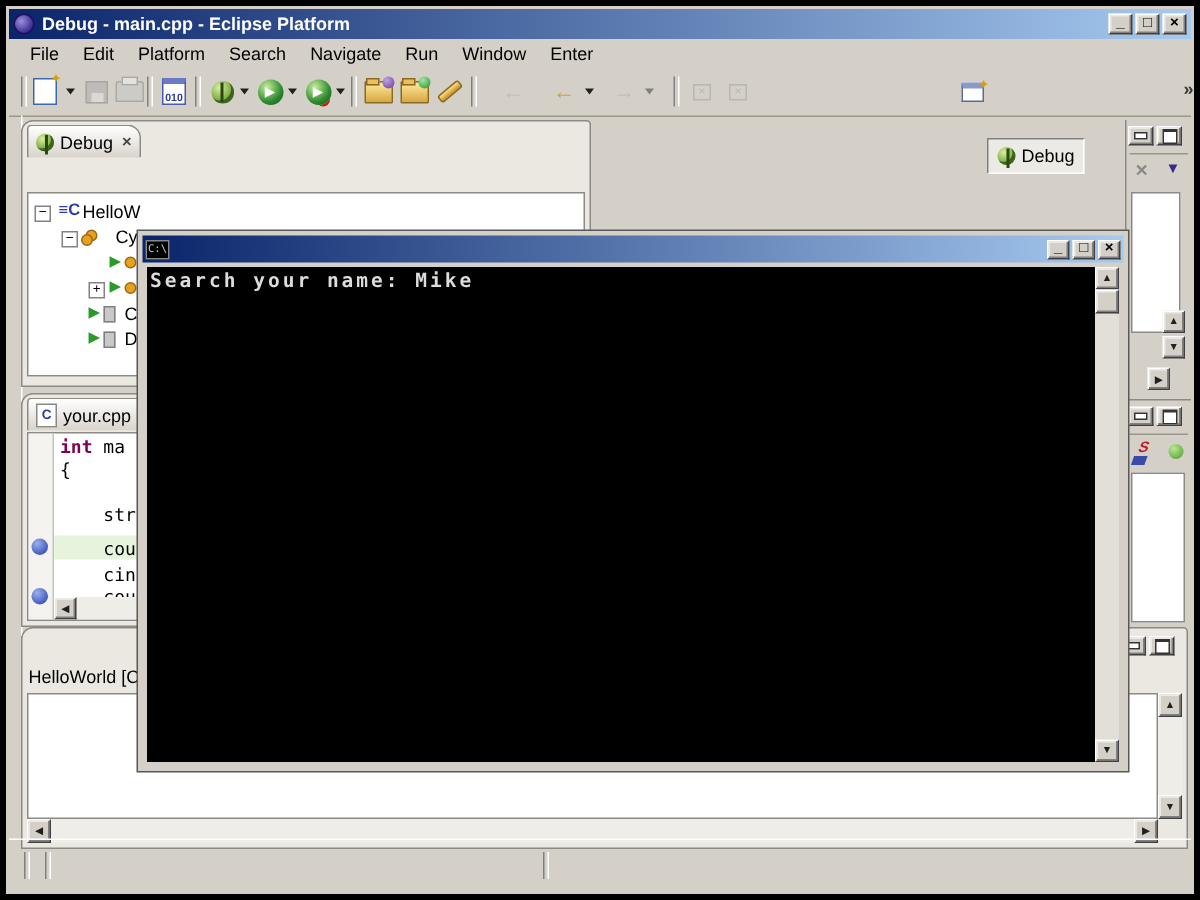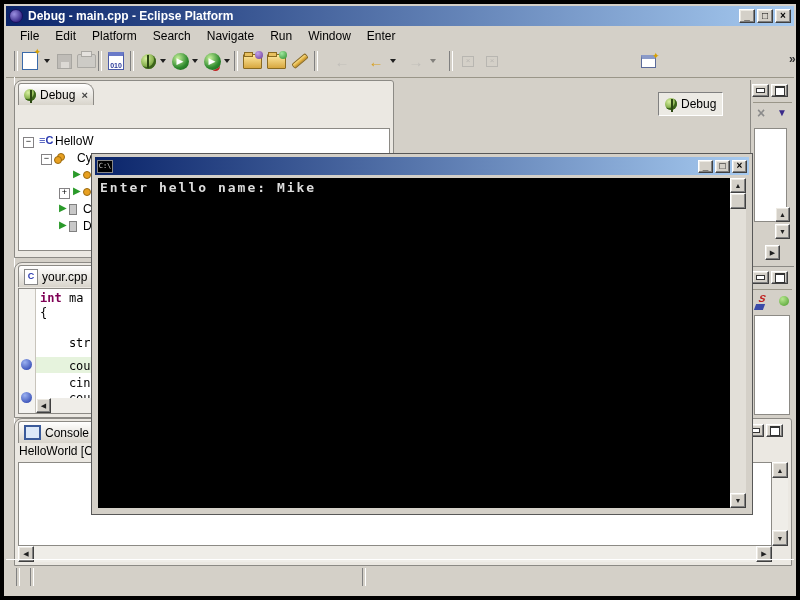--- a/index.html
+++ b/index.html
@@ -276,25 +276,20 @@
         <div class="codeline" style="left:21px;top:87px">    cin</div>
         <div class="codeline" style="left:21px;top:102px">    cou</div>
 
         <div class="abs track" style="left:17px;right:0;bottom:0;height:15px">
           <span class="sbtn abs" style="left:0;top:0;width:15px;height:15px">◀</span>
         </div>
       </div>
     </div>
 
     <div class="panel" style="left:8px;top:341px;right:2px;height:148px;border-radius:8px 3px 0 0">
-      <div class="vtab" style="left:3px">
-        <span style="width:13px;height:11px;background:#dce8f8;border:2px solid #3a5a9a;box-sizing:content-box"></span>
-        <span>Console</span>
-        <span class="tabx">×</span>
-      </div>
       <div class="minmax" style="right:8px;top:5px">
         <span class="b3d mm">
             <span class="bar"></span>
           </span>
         <span class="b3d mm">
             <span class="box"></span>
           </span>
       </div>
       <div class="abs" style="left:4px;top:25px;right:4px;height:16px;font-size:12px;white-space:nowrap;overflow:hidden">HelloWorld [C/C++ Local] C:\MySrcProject\hello.exe (7/30/04 4:03 PM)</div>
       <div class="content" style="left:3px;top:43px;right:19px;bottom:19px"></div>
@@ -348,21 +343,21 @@
     <div id="cmd">
       <div class="ctitle">
         <span class="cmdicon">C:\</span>
         <span class="winbtns" style="margin-left:auto">
           <span class="b3d wbtn" style="width:15px;height:13px">_</span>
           <span class="b3d wbtn" style="width:15px;height:13px">□</span>
           <span class="b3d wbtn" style="width:15px;height:13px">×</span>
         </span>
       </div>
       <div class="cbody">
-        <div class="cout">Enter hello name: Mike</div>
+        <div class="cout">Search your name: Mike</div>
       </div>
       <div class="cscroll">
         <span class="sbtn abs" style="left:0;top:0;width:16px;height:15px">▲</span>
         <span class="sbtn abs" style="left:0;top:15px;width:16px;height:16px"></span>
         <span class="sbtn abs" style="left:0;bottom:0;width:16px;height:15px">▼</span>
       </div>
     </div>
   </div>
 
   <div class="statusbar">

